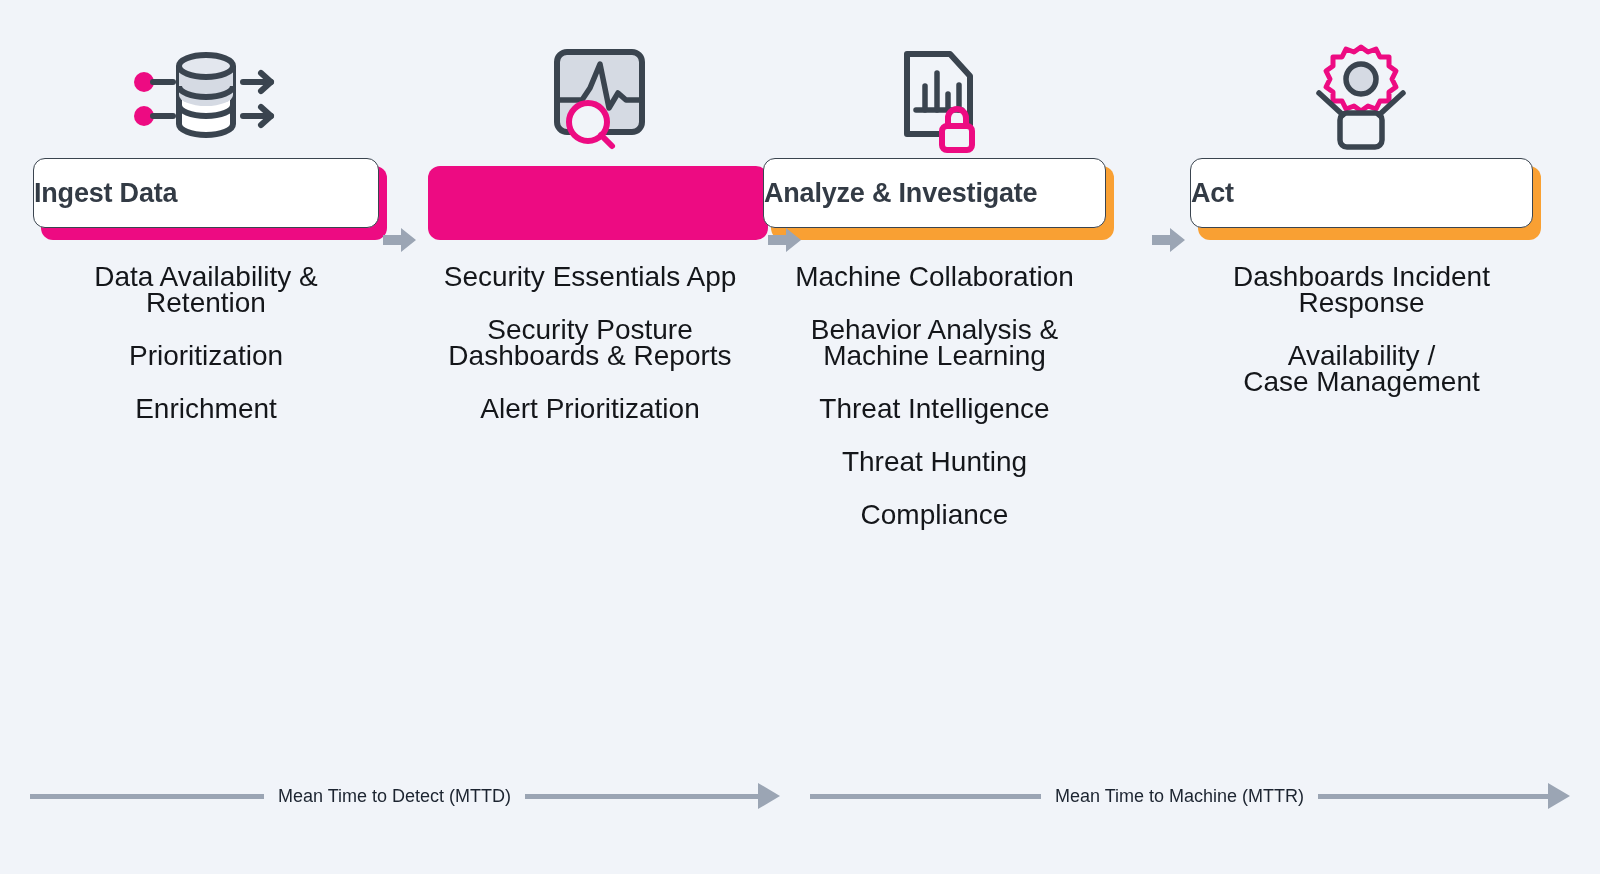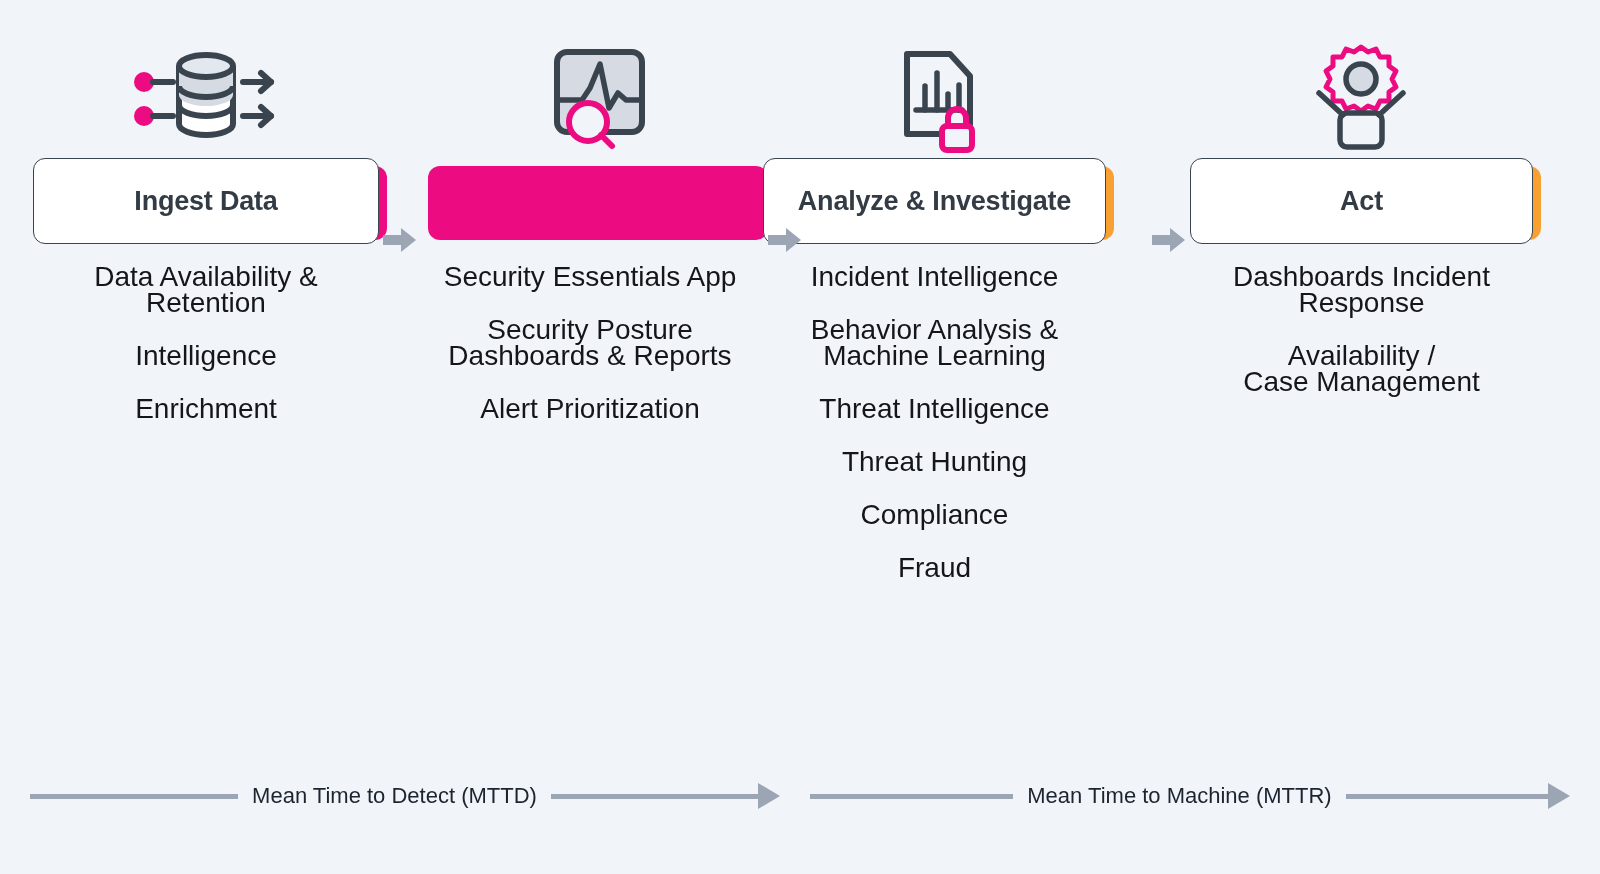--- a/index.html
+++ b/index.html
@@ -31,27 +31,26 @@
   }
   .stage-card-wrap {
     position: relative;
     height: 92px;
   }
   .stage-card {
     position: absolute;
     left: 0;
     top: 8px;
     width: 100%;
-    height: 86px;
+    height: 70px;
     background: #FFFFFF;
     border: 1.6px solid #3A444F;
     border-radius: 12px;
     display: flex;
     align-items: center;
-    justify-content: center;
     z-index: 2;
   }
   .stage-card-shadow {
     position: absolute;
     left: 8px;
     top: 16px;
     width: 100%;
     height: 74px;
     border-radius: 12px;
     z-index: 1;
@@ -87,21 +86,21 @@
   
   .metric-bar {
     position: absolute;
     top: 772px;
     height: 48px;
     display: flex;
     align-items: center;
     gap: 0px;
   }
   .metric-label {
-    font-size: 22px;
+    font-size: 18px;
     color: #1C2430;
     white-space: nowrap;
     padding: 0 14px;
   }
   .metric-line {
     flex: 1 1 auto;
     height: 5px;
     background: #9BA5B4;
     min-width: 20px;
   }
@@ -144,21 +143,21 @@
     </div>
     <div class="stage-card-wrap">
       <div class="stage-card-shadow" style="background:#ED0B82;"></div>
       <div class="stage-card">
         <span class="stage-card-title">Ingest Data</span>
       </div>
     </div>
     <div class="stage-items">
       <div class="stage-item">Data Availability &amp;
 Retention</div>
-      <div class="stage-item">Intelligence</div>
+      <div class="stage-item">Prioritization</div>
       <div class="stage-item">Enrichment</div>
     </div>
   </div>
 
   <div class="stage" style="left:420px; width:340px;">
     <div class="stage-icon">
       <svg width="120" height="115" viewBox="0 0 120 115" fill="none">
         <rect x="27" y="14" width="85" height="80" rx="10" fill="#D5DAE3" stroke="#3A444F" stroke-width="6"></rect>
         <path d="M30 62 L52 62 L60 50 L70 26 L79 70 L88 55 L96 62 L110 62" stroke="#3A444F" stroke-width="5.5" fill="none" stroke-linejoin="round" stroke-linecap="round"></path>
         <circle cx="58" cy="84" r="19" fill="#F1F4F9" stroke="#ED0B82" stroke-width="6"></circle>
@@ -190,27 +189,26 @@
         <path d="M68 88 L68 80 A9 9 0 0 1 86 80 L86 88" stroke="#ED0B82" stroke-width="6" fill="none" stroke-linecap="round"></path>
       </svg>
     </div>
     <div class="stage-card-wrap">
       <div class="stage-card-shadow" style="background:#F9A033;"></div>
       <div class="stage-card">
         <span class="stage-card-title">Analyze &amp; Investigate</span>
       </div>
     </div>
     <div class="stage-items">
-      <div class="stage-item">Incident Intelligence</div>
+      <div class="stage-item">Machine Collaboration</div>
       <div class="stage-item">Behavior Analysis &amp;
 Machine Learning</div>
       <div class="stage-item">Threat Intelligence</div>
       <div class="stage-item">Threat Hunting</div>
       <div class="stage-item">Compliance</div>
-      <div class="stage-item">Fraud</div>
     </div>
   </div>
 
   <div class="stage" style="left:1190px; width:343px;">
     <div class="stage-icon">
       <svg width="125" height="120" viewBox="0 0 125 120" fill="none">
 
         <path d="M62 12 L69 17 L77 14 L81 22 L90 22 L90 31 L97 36 L93 44 L97 52 L90 57 L90 66
                  L81 66 L77 74 L69 71 L62 76 L55 71 L47 74 L43 66 L34 66 L34 57 L27 52 L31 44
                  L27 36 L34 31 L34 22 L43 22 L47 14 L55 17 Z" stroke="#ED0B82" stroke-width="5" fill="none" stroke-linejoin="round"></path>

